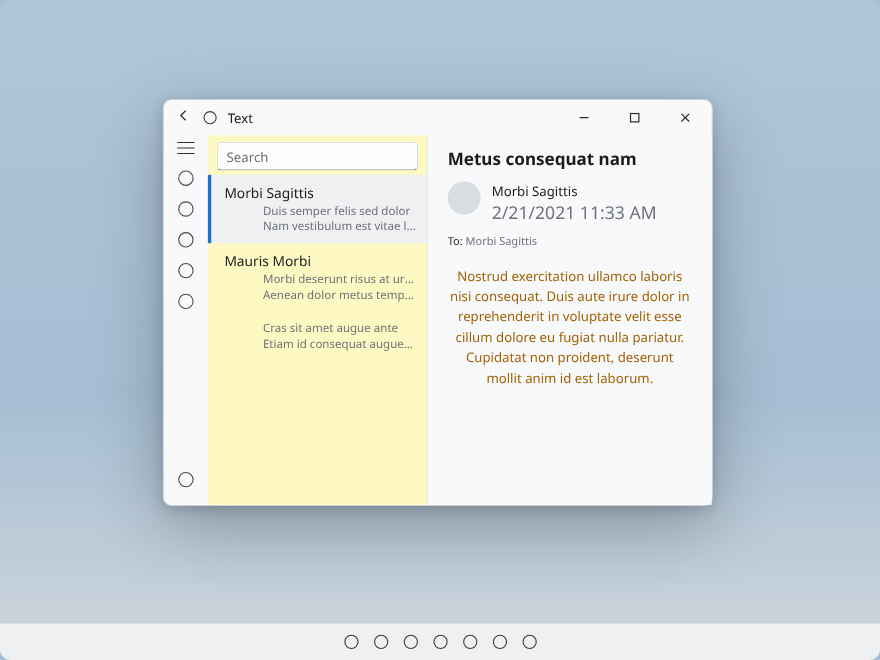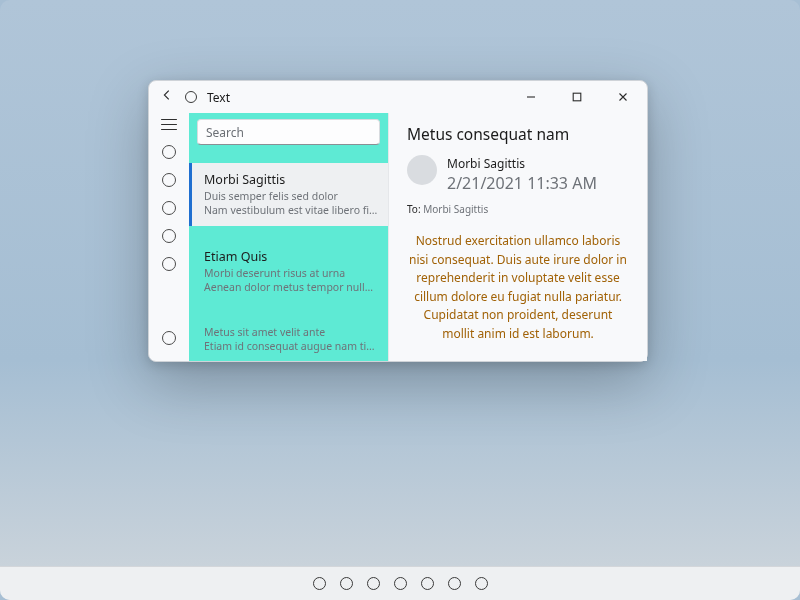--- a/index.html
+++ b/index.html
@@ -14,23 +14,23 @@
     height: 600px;
     background: linear-gradient(180deg, #b0c5d8 0%, #a5bed3 60%, #cfd6dc 100%);
     border-radius: 10px;
     position: relative;
   }
 
   
   .window {
     position: absolute;
     left: 148px;
-    top: 80px;
+    top: 90px;
     width: 500px;
-    height: 282px;
+    height: 370px;
     background: #f8f9fb;
     border-radius: 8px;
     box-shadow: 0 20px 60px rgba(0,0,0,.25), 0 3px 12px rgba(0,0,0,.15);
     border: 1px solid #cfd3d8;
     display: flex;
     flex-direction: column;
   }
 
   
   .titlebar {
@@ -78,22 +78,21 @@
   .rail-item { width:14px; height:14px; border:1.3px solid #4a4a4a; border-radius:50%; cursor:pointer; }
   .rail .grow { flex:1; }
   .rail-bottom { width:14px; height:14px; border:1.3px solid #4a4a4a; border-radius:50%; cursor:pointer; margin-bottom:6px;}
 
   
   .content { flex:1; display:flex; min-width:0; }
   .list-pane {
     width: 200px;
     border-right: 1px solid #e5e7ea;
     display:flex; flex-direction:column;
-    background:#5eead4;
-    justify-content:space-between;
+    background:#fef9c3;
   }
   .searchwrap { padding: 6px 8px 4px; }
   .search {
     height: 26px;
     border: 1px solid #d8dbdf;
     border-bottom: 1.6px solid #8a8e94;
     border-radius: 4px;
     background: #fdfdfe;
     display:flex; align-items:center; padding: 0 8px; gap:6px;
     font-size: 12px; color:#6b6f75;
@@ -107,30 +106,30 @@
   .listitem {
     padding: 8px 10px 8px 12px;
     cursor: pointer;
     border-left: 3px solid transparent;
   }
   .listitem.selected {
     background: #eef0f2;
     border-left: 3px solid #1f6fd0;
   }
   .li-title { font-size: 12.5px; color:#1d1d1d; font-weight: 400; margin-bottom:1px;}
-  .li-line  { font-size: 10.5px; color:#6e7278; line-height:1.35; white-space:nowrap; overflow:hidden; text-overflow:ellipsis;}
+  .li-line  { font-size: 10.5px; color:#6e7278; line-height:1.35; white-space:nowrap; overflow:hidden; text-overflow:ellipsis;margin-left:35px;}
 
   
   .detail {
     flex:1; min-width:0;
     padding: 10px 18px 14px 18px;
     display:flex; flex-direction:column;
     background:#f8f9fb;
   }
-  .detail h1 { font-size: 15.5px; font-weight:400; color:#1b1b1b; margin-bottom:10px; }
+  .detail h1 { font-size: 15.5px; font-weight:700; color:#1b1b1b; margin-bottom:10px; }
   .senderrow { display:flex; gap:10px; align-items:flex-start; margin-bottom:8px;}
   .avatar { width:30px; height:30px; border-radius:50%; background:#d9dce0; flex:0 0 auto;}
   .sender-name { font-size:12px; color:#1d1d1d; }
   .sender-time { font-size:16px; color:#6e7278; }
   .to-row { font-size:10px; color:#6e7278; margin-bottom:16px;}
   .to-row .to-label { color:#2a2a2a; }
   .bodytext { font-size:12px; line-height:1.55; color:#a16207;text-align:center; }
 
   
   .taskbar {
@@ -202,26 +201,26 @@
               </svg>
             </div>
           </div>
 
           <div class="listitem selected">
             <div class="li-title">Morbi Sagittis</div>
             <div class="li-line">Duis semper felis sed dolor</div>
             <div class="li-line">Nam vestibulum est vitae libero finibus et</div>
           </div>
           <div class="listitem">
-            <div class="li-title">Etiam Quis</div>
+            <div class="li-title">Mauris Morbi</div>
             <div class="li-line">Morbi deserunt risus at urna</div>
             <div class="li-line">Aenean dolor metus tempor nulla ac dapibus</div>
           </div>
           <div class="listitem">
-            <div class="li-line">Metus sit amet velit ante</div>
+            <div class="li-line">Cras sit amet augue ante</div>
             <div class="li-line">Etiam id consequat augue nam tincidunt</div>
           </div>
         </div>
 
         <div class="detail">
           <h1>Metus consequat nam</h1>
           <div class="senderrow">
             <div class="avatar"></div>
             <div>
               <div class="sender-name">Morbi Sagittis</div>

